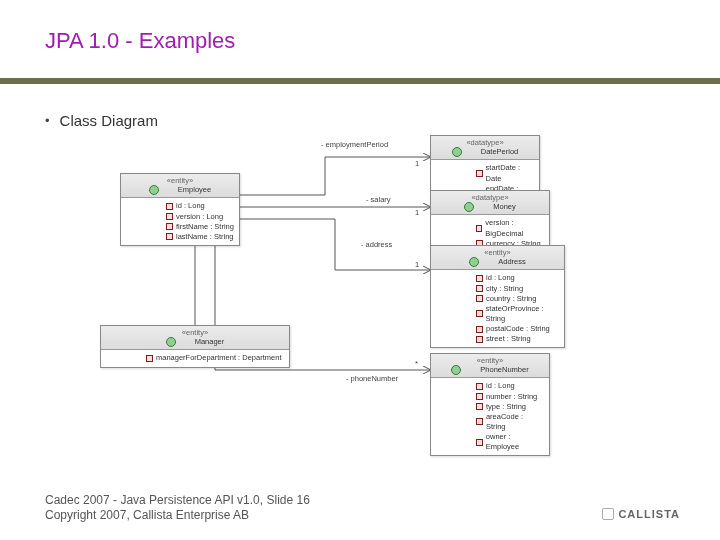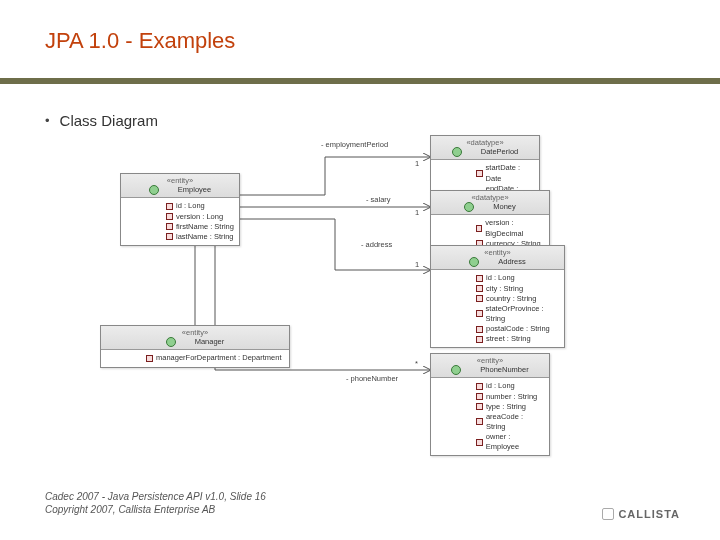--- a/index.html
+++ b/index.html
@@ -11,21 +11,21 @@
     color: #333;
     position: relative;
     background: #fff;
     overflow: hidden;
   }
   .title {
     position: absolute;
     left: 45px;
     top: 28px;
     font-size: 22px;
-    color: #c2410c;
+    color: #a21caf;
     font-family: Verdana, sans-serif;
   }
   .divider {
     position: absolute;
     left: 0;
     top: 78px;
     width: 720px;
     height: 6px;
     background: #6e6e4a;
   }
@@ -36,25 +36,24 @@
     font-size: 15px;
     color: #333;
     display: flex;
     align-items: center;
     gap: 10px;
   }
   .bullet { font-size: 13px; color: #444; }
   .footer {
     position: absolute;
     left: 45px;
-    bottom: 24px;
-    font-size: 10px;
+    bottom: 16px;
+    font-size: 12px;
     color: #555;
     line-height: 1.3;
-    font-style: italic;
   }
   .logo {
     position: absolute;
     right: 40px;
     bottom: 20px;
     font-family: Arial, sans-serif;
     font-weight: bold;
     font-size: 11px;
     letter-spacing: 1px;
     color: #666;

